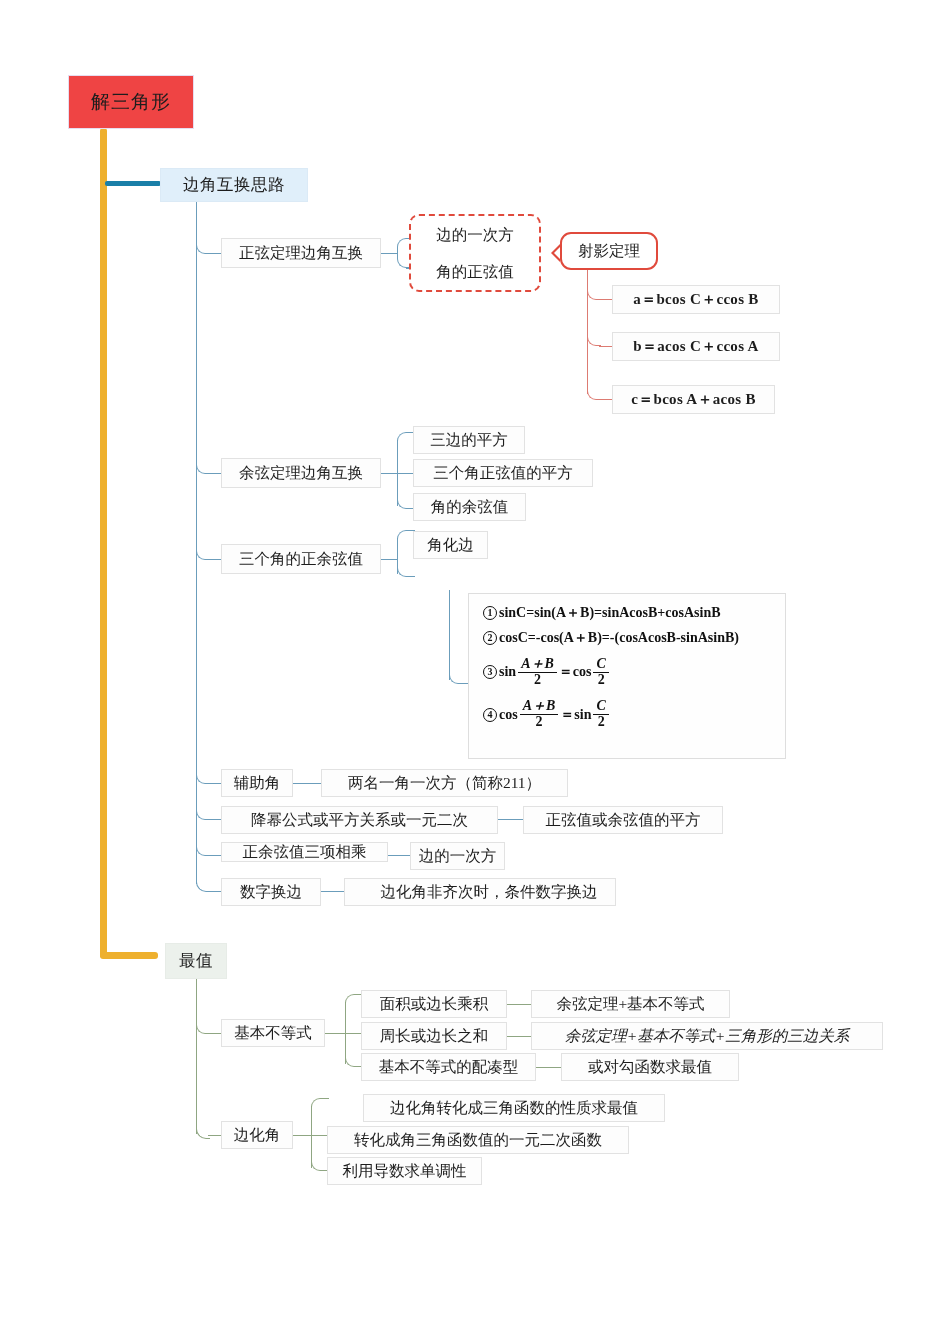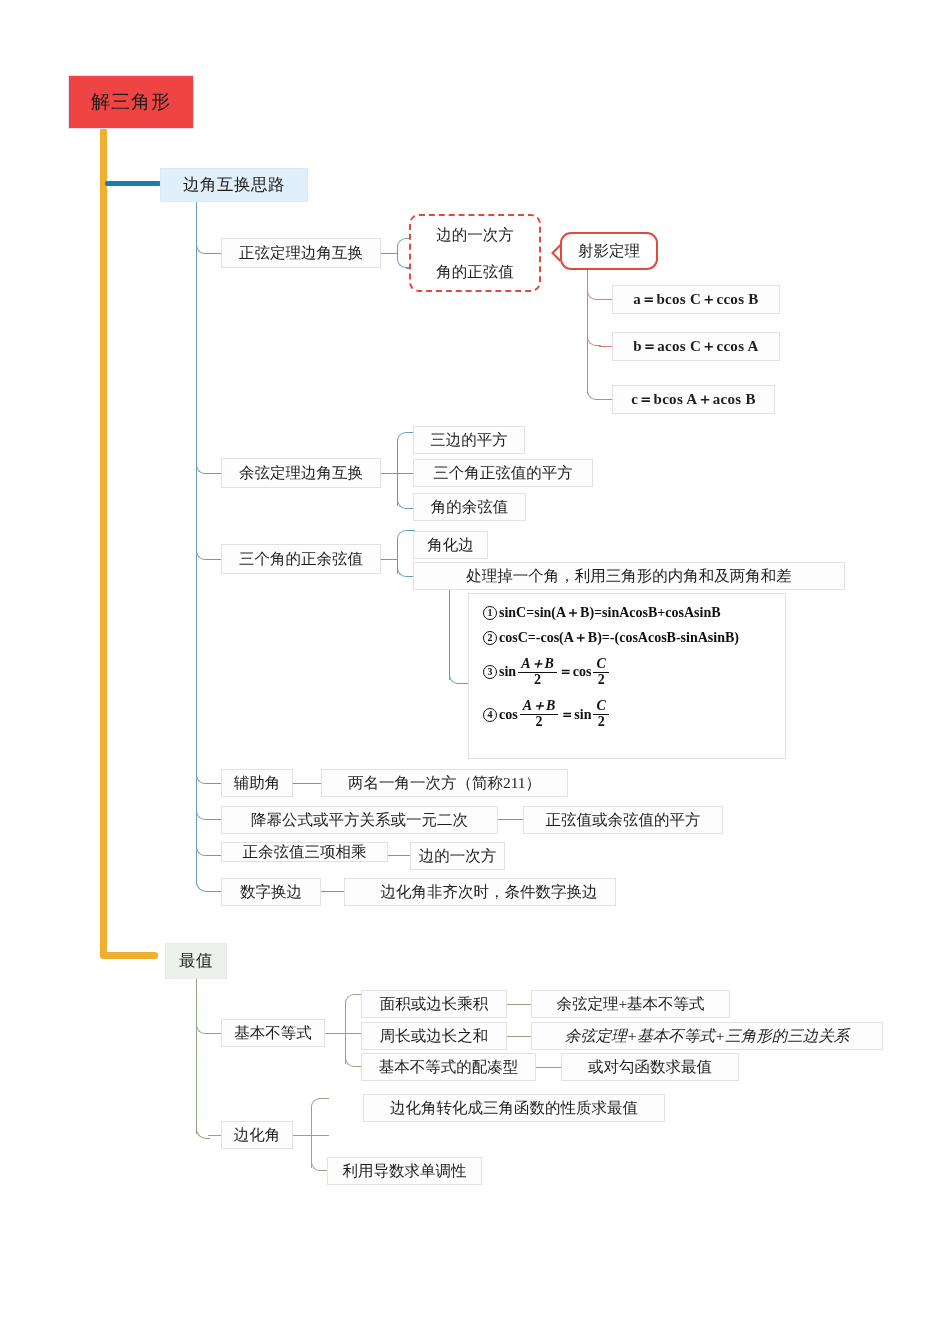--- a/index.html
+++ b/index.html
@@ -231,23 +231,20 @@
   </div>
   <div class="ln lnh" style="left:381px; top:558.6px; width:16px;"></div>
   <div class="ln lnv" style="left:397px; top:538px; height:36px;"></div>
   <div class="curve" style="left:397px; top:530px; width:12px; height:12px; border-left-width:1.4px; border-top-width:1.4px; border-top-left-radius:9px;"></div>
   <div class="curve" style="left:397px; top:565px; width:12px; height:12px; border-left-width:1.4px; border-bottom-width:1.4px; border-bottom-left-radius:9px;"></div>
   <div class="ln lnh" style="left:407px; top:530px; width:8px;"></div>
   <div class="ln lnh" style="left:407px; top:575.6px; width:8px;"></div>
 
   <div class="node plain" style="left:413px; top:531px; width:75px; height:28px;">
     <span>角化边</span>
-  </div>
-  <div class="node plain" style="left:413px; top:562px; width:432px; height:28px;">
-    <span>处理掉一个角，利用三角形的内角和及两角和差</span>
   </div>
 
   <div class="ln lnv" style="left:449px; top:590px; height:90px;"></div>
   <div class="curve" style="left:449px; top:672px; width:12px; height:12px; border-left-width:1.4px; border-bottom-width:1.4px; border-bottom-left-radius:9px;"></div>
   <div class="ln lnh" style="left:459px; top:682.6px; width:12px;"></div>
 
   <div class="formulabox" style="left:468px; top:593px; width:318px; height:166px;">
     <div class="frow">
       <span class="circ">1</span>
       <span>sinC=sin(</span>
@@ -375,17 +372,20 @@
   <div class="grnln" style="left:311px; top:1106px; width:1.4px; height:62px;"></div>
   <div class="gcurve" style="left:311px; top:1098px; width:12px; height:12px; border-left-width:1.4px; border-top-width:1.4px; border-top-left-radius:9px;"></div>
   <div class="gcurve" style="left:311px; top:1159px; width:12px; height:12px; border-left-width:1.4px; border-bottom-width:1.4px; border-bottom-left-radius:9px;"></div>
   <div class="grnln" style="left:321px; top:1098px; width:8px; height:1.4px;"></div>
   <div class="grnln" style="left:311px; top:1134.6px; width:18px; height:1.4px;"></div>
   <div class="grnln" style="left:321px; top:1169.6px; width:8px; height:1.4px;"></div>
 
   <div class="node plain" style="left:327px; top:1094px; width:302px; height:28px;margin-left:36px;">
     <span>边化角转化成三角函数的性质求最值</span>
   </div>
+  <div class="node plain" style="left:327px; top:1126px; width:302px; height:28px;">
+    <span>转化成角三角函数值的一元二次函数</span>
+  </div>
   <div class="node plain" style="left:327px; top:1157px; width:155px; height:28px;">
     <span>利用导数求单调性</span>
   </div>
 
 </div>
 
 </body></html>

